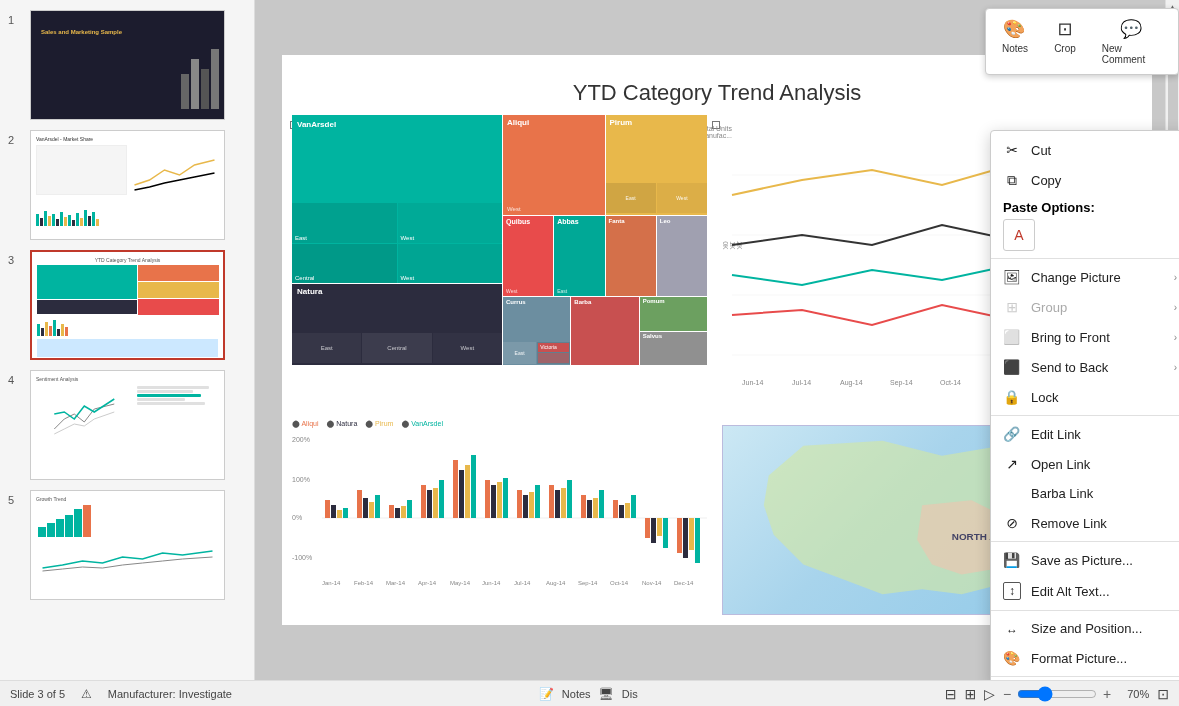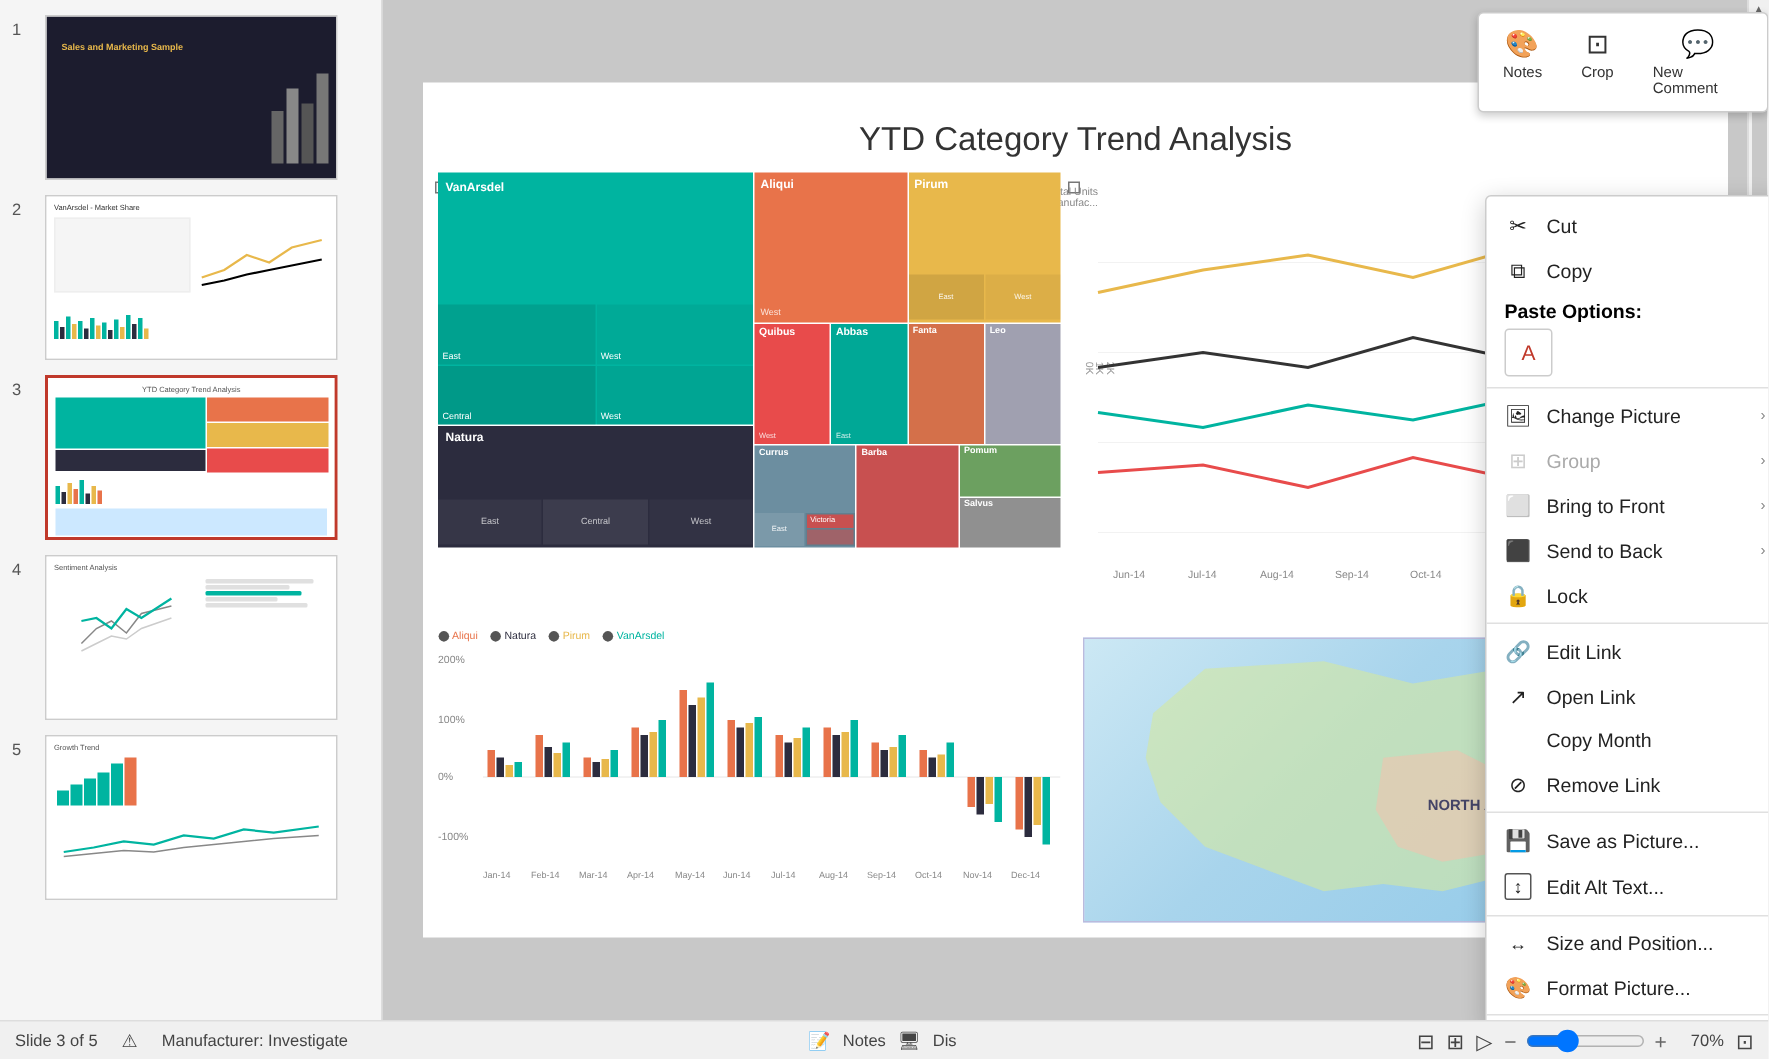--- a/index.html
+++ b/index.html
@@ -547,21 +547,21 @@
         <span class="ctx-label">Edit Link</span>
       </div>
 
       <div class="ctx-item">
         <span class="ctx-icon">↗</span>
         <span class="ctx-label">Open Link</span>
       </div>
 
       <div class="ctx-item">
         <span class="ctx-icon" style="font-size:12px;"></span>
-        <span class="ctx-label">Copy Month</span>
+        <span class="ctx-label">Barba Link</span>
       </div>
 
       <div class="ctx-item">
         <span class="ctx-icon">⊘</span>
         <span class="ctx-label">Remove Link</span>
       </div>
       <div class="ctx-separator"></div>
 
       <div class="ctx-item">
         <span class="ctx-icon">💾</span>

